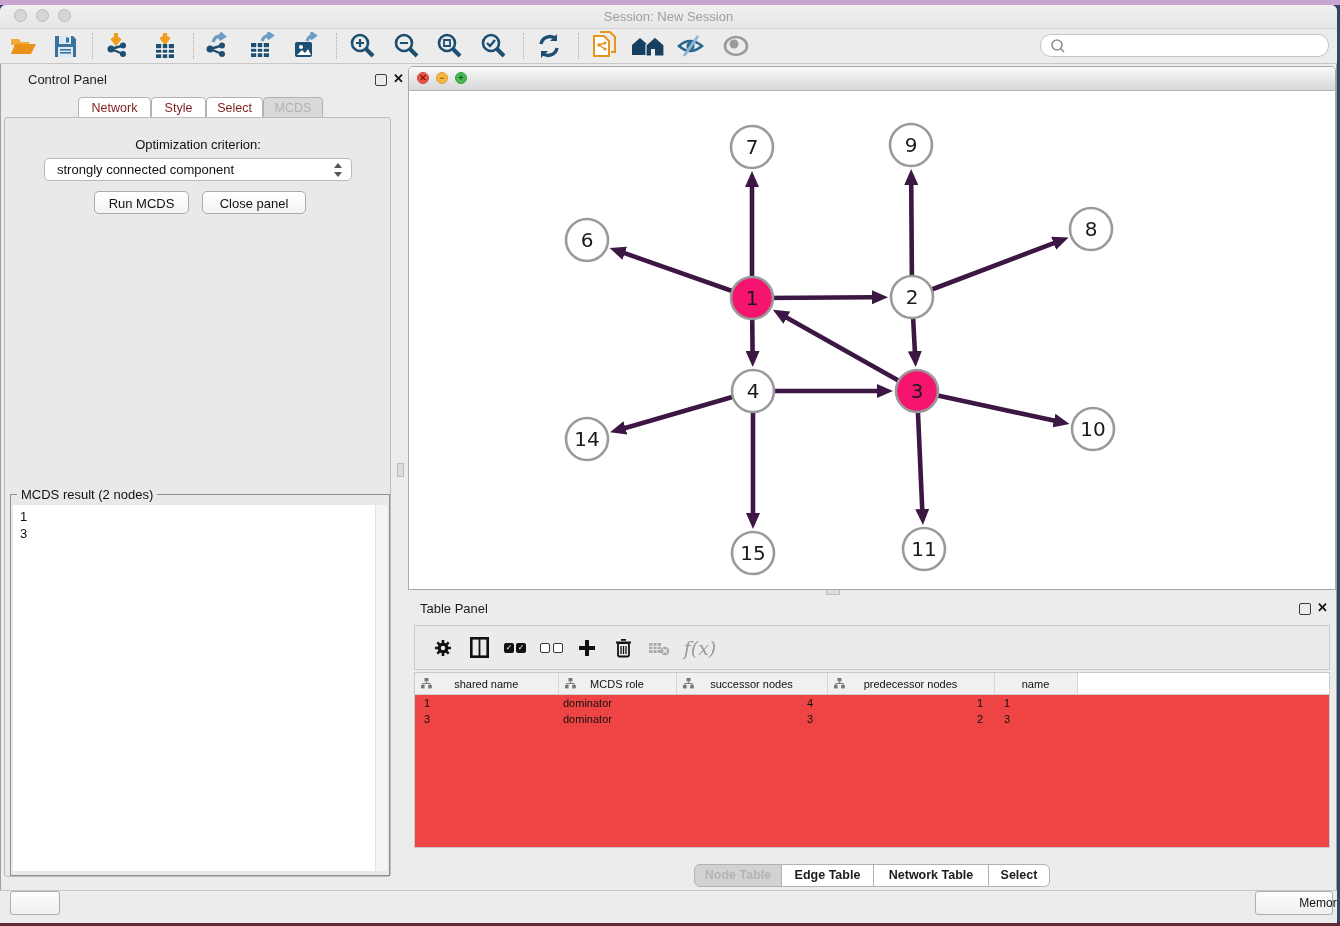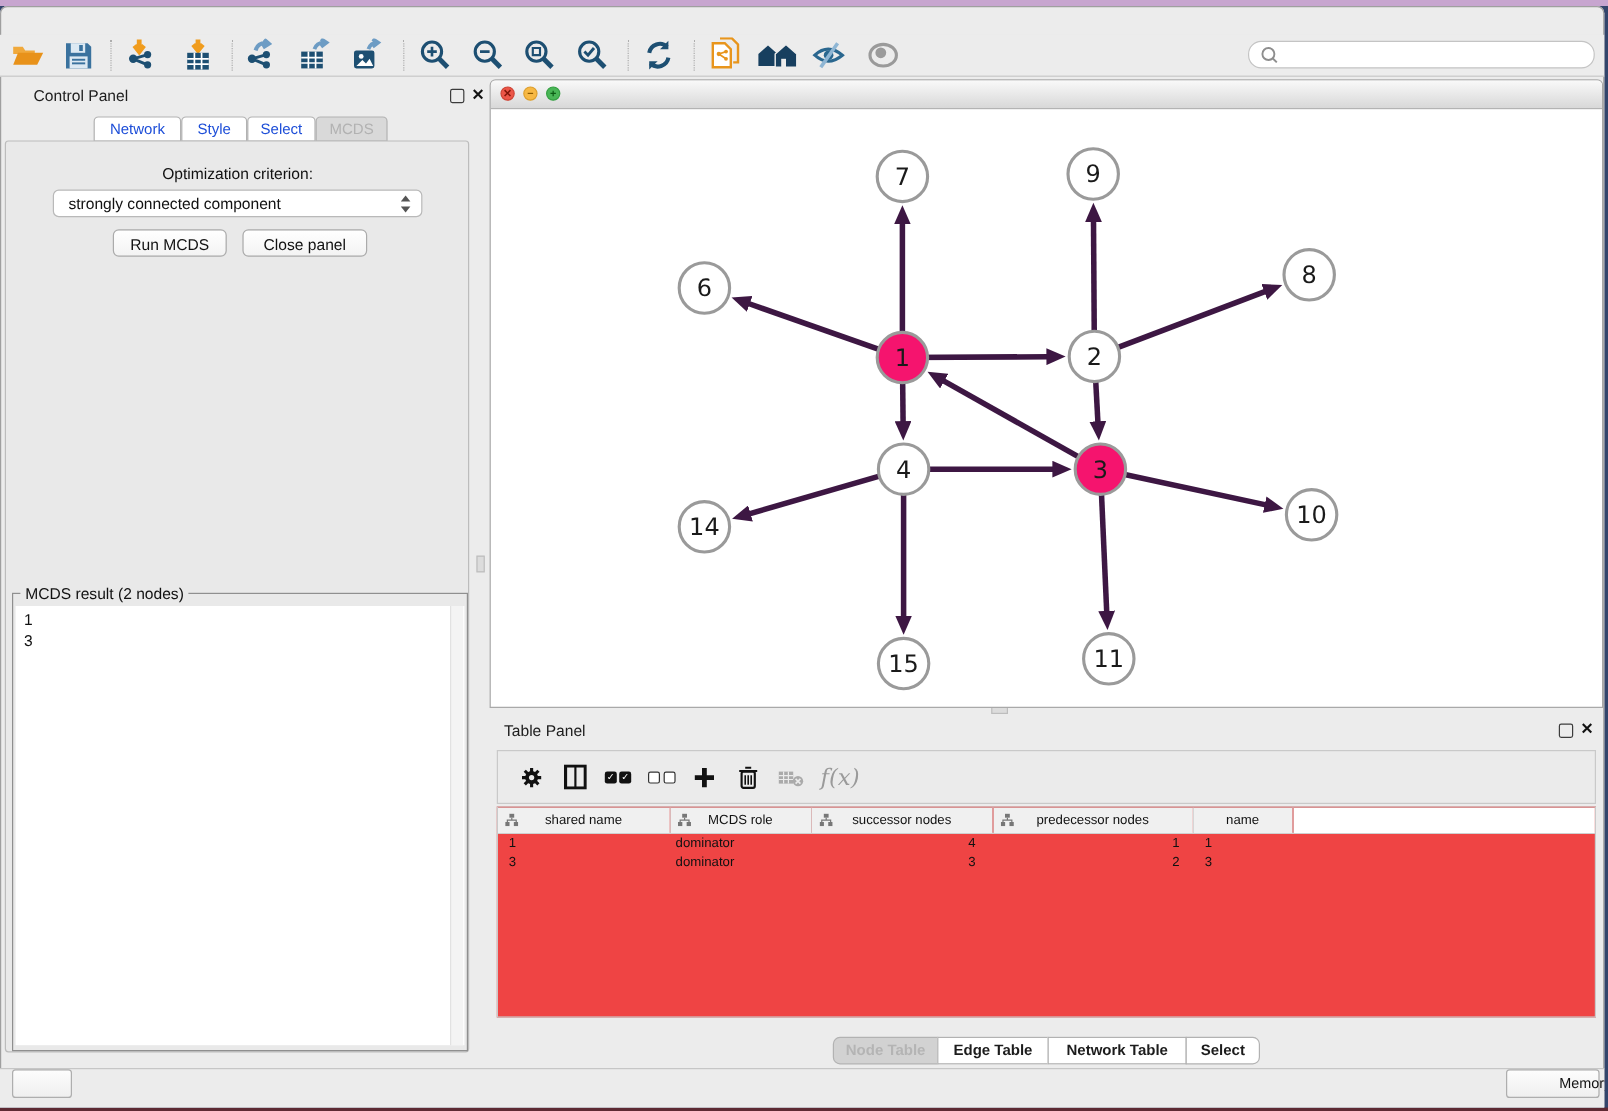--- a/index.html
+++ b/index.html
@@ -25,21 +25,21 @@
   #searchbox{left:1040px;top:5px;width:287px;height:21px;background:#fff;border:1px solid #c4c4c4;
              border-radius:11px;display:flex;align-items:center;}
   #searchbox input{border:0;outline:0;background:transparent;flex:1;font-size:12px;height:16px;
                    font-family:"Liberation Sans",sans-serif;}
   
   #cp-header{left:16px;top:61px;width:396px;height:26px;}
   .panel-title{font-size:13px;color:#1d1d1d;}
   .float-ic{width:10px;height:10px;border:1.5px solid #3c3c3c;border-radius:2px;display:inline-block;}
   .close-ic{font-size:13px;font-weight:bold;color:#111;line-height:10px;}
   .cp-tab{top:92px;height:21px;box-sizing:border-box;border:1px solid #b2b2b2;background:#fff;
-          border-radius:4px 4px 0 0;font-size:12.5px;color:#1d4ed8;text-align:center;line-height:20px;}
+          border-radius:4px 4px 0 0;font-size:12.5px;color:#7f1d1d;text-align:center;line-height:20px;}
   .cp-tab.active{background:#d9d9d9;color:#b2b2b2;}
   #cp-content{left:4px;top:112px;width:387px;height:760px;background:#e9e9e9;
               border:1px solid #bcbcbc;border-radius:3px;box-sizing:border-box;}
   #opt-label{left:0;top:132px;width:396px;text-align:center;font-size:13px;color:#111;}
   #mcds-select{left:44px;top:153px;width:308px;height:23px;background:#fff;border:1px solid #b9b9b9;
                border-radius:5px;box-sizing:border-box;font-size:13px;color:#111;display:flex;
                align-items:center;padding-left:12px;}
   .stepper{position:absolute;right:8px;top:3px;width:10px;height:16px;}
   .stepper .up{position:absolute;left:1px;top:1px;width:0;height:0;border-left:4px solid transparent;
                border-right:4px solid transparent;border-bottom:5px solid #555;}
@@ -98,20 +98,26 @@
   .green-dot{width:11px;height:11px;border-radius:50%;background:#2e9e3e;display:inline-block;}
 </style>
 </head>
 <body>
 
 <div id="wp-top" class="abs"></div>
 <div id="wp-bottom" class="abs"></div>
 
 <div id="app" class="abs">
 
+  <div id="titlebar" class="abs">
+    <span class="abs tl tl-gray" style="left:14px"></span>
+    <span class="abs tl tl-gray" style="left:36px"></span>
+    <span class="abs tl tl-gray" style="left:58px"></span>
+    <div id="win-title" class="abs">Session: New Session</div>
+  </div>
 
   <div id="toolbar" class="abs">
     <div class="abs tbtn" style="left:3px">
       <svg width="28" height="24" viewBox="0 0 28 24">
         <path d="M2 5 h8 l2 3 h8 v3 H2 z" fill="#f0a93c"></path>
         <path d="M2 20 L6 10 h21 l-5 10 z" fill="#e8921a"></path>
       </svg>
     </div>
     <div class="abs tbtn" style="left:45px">
       <svg width="23" height="23" viewBox="0 0 23 23">

